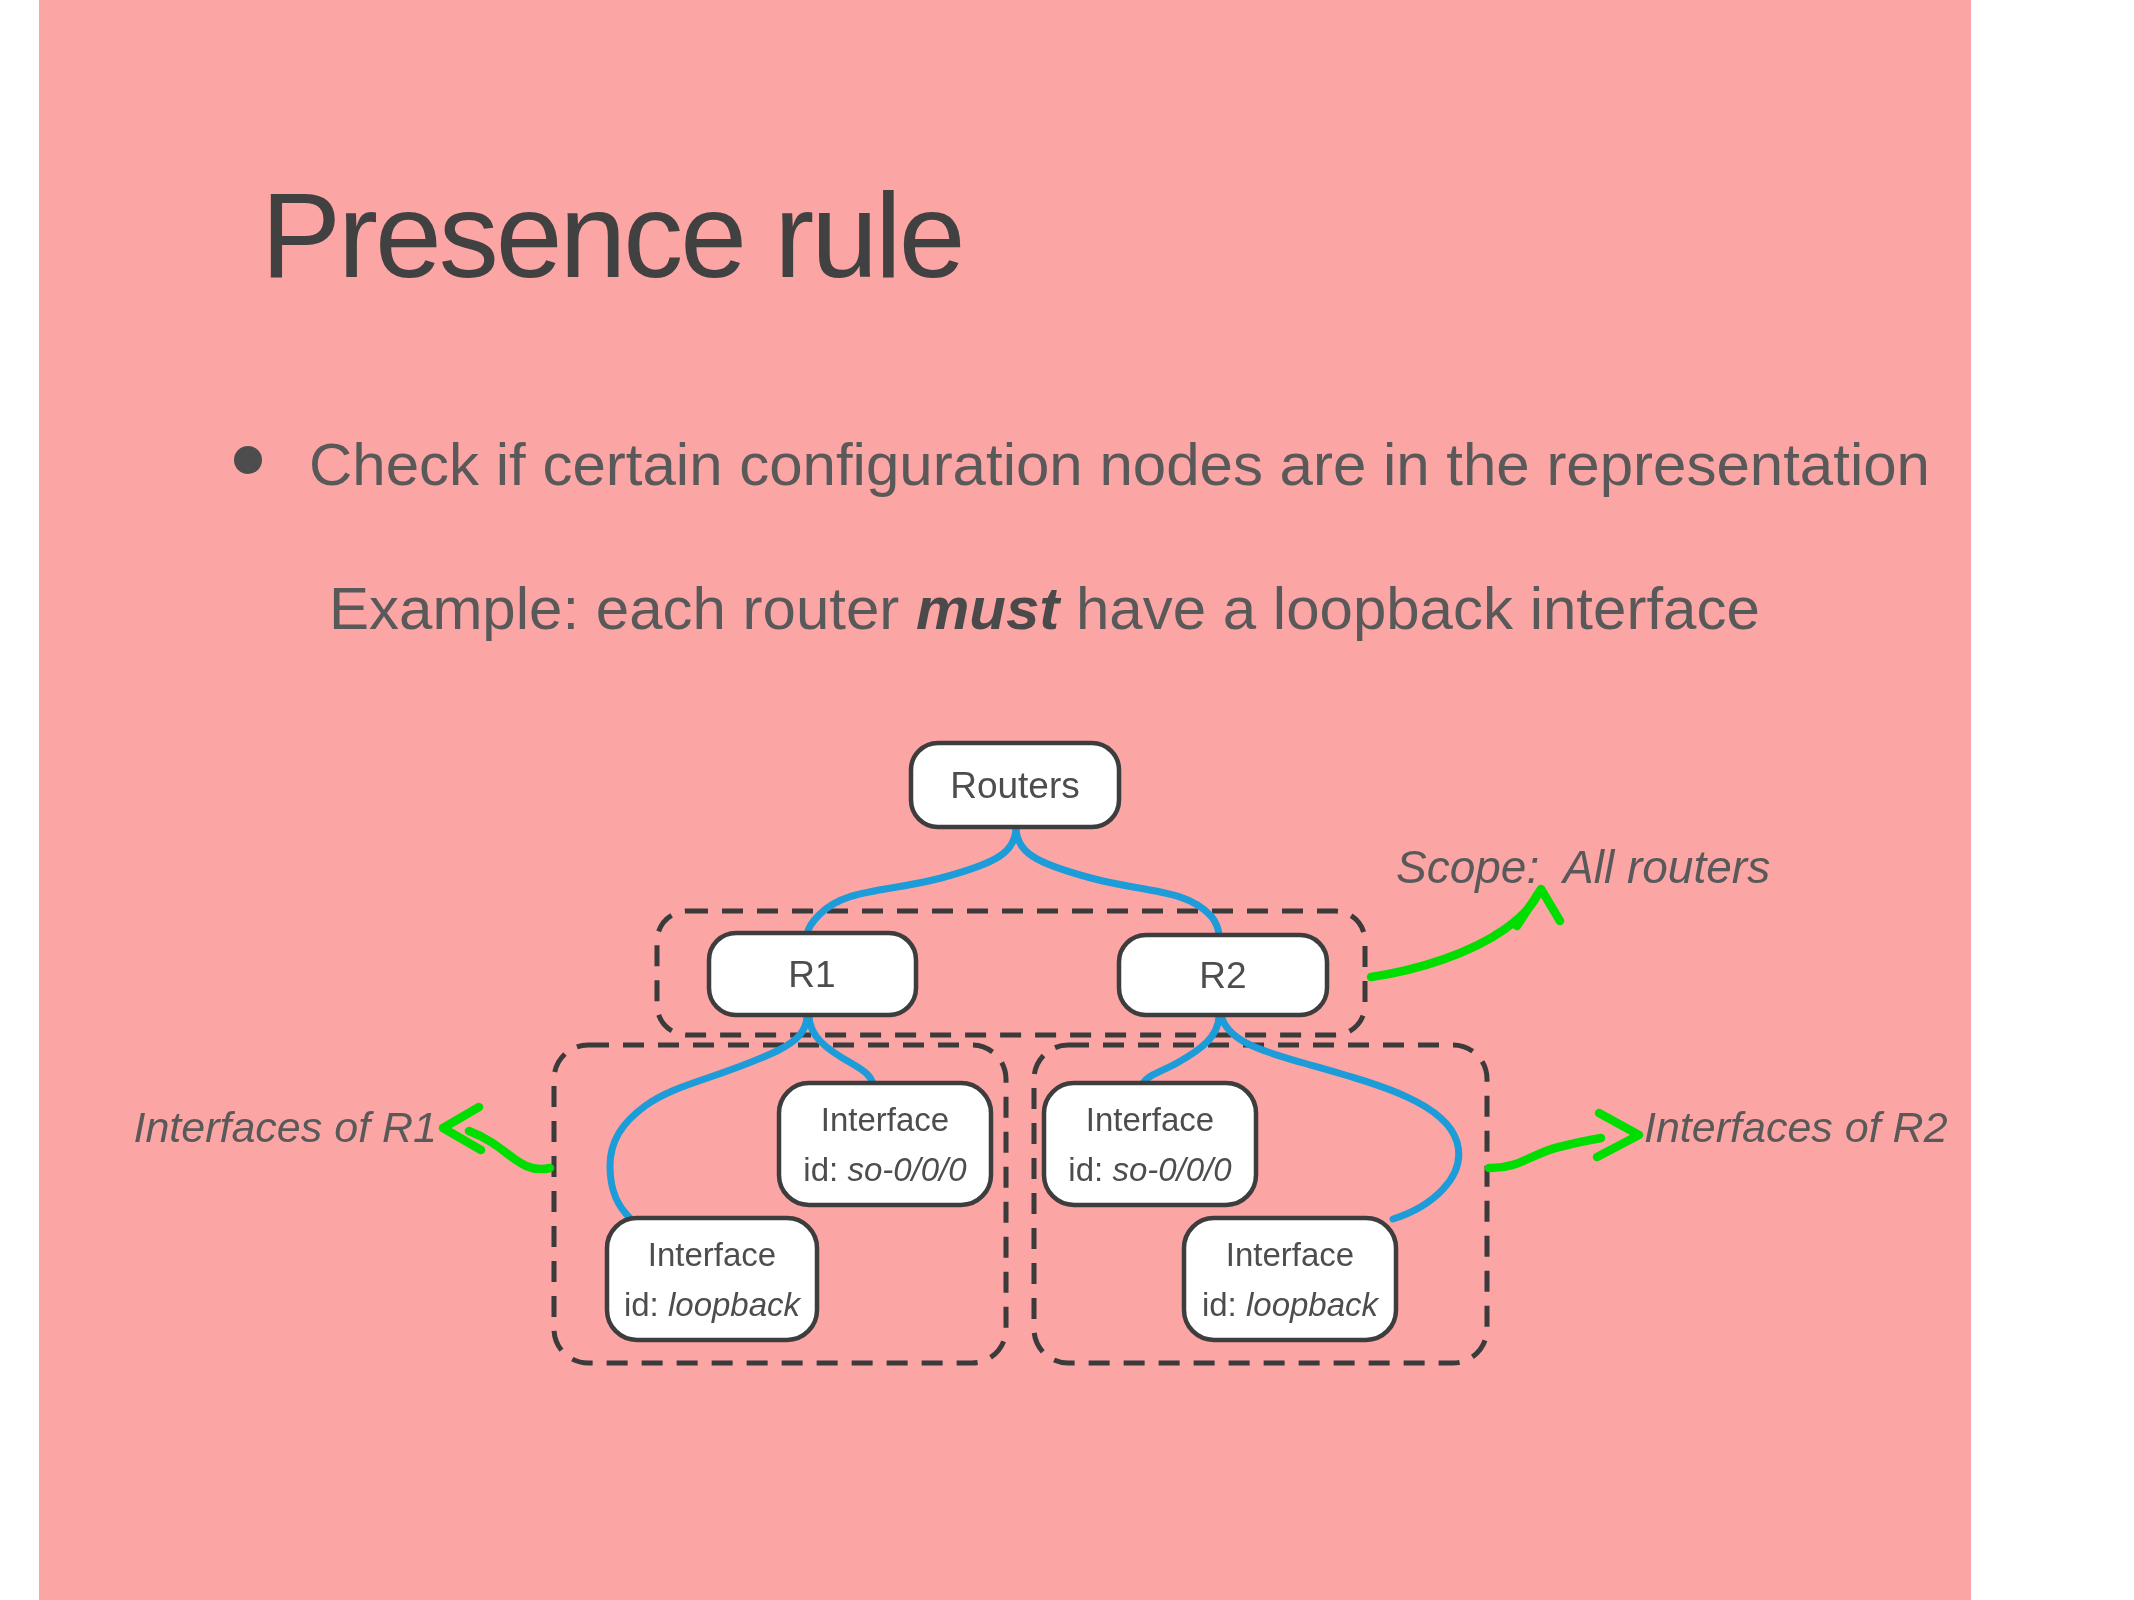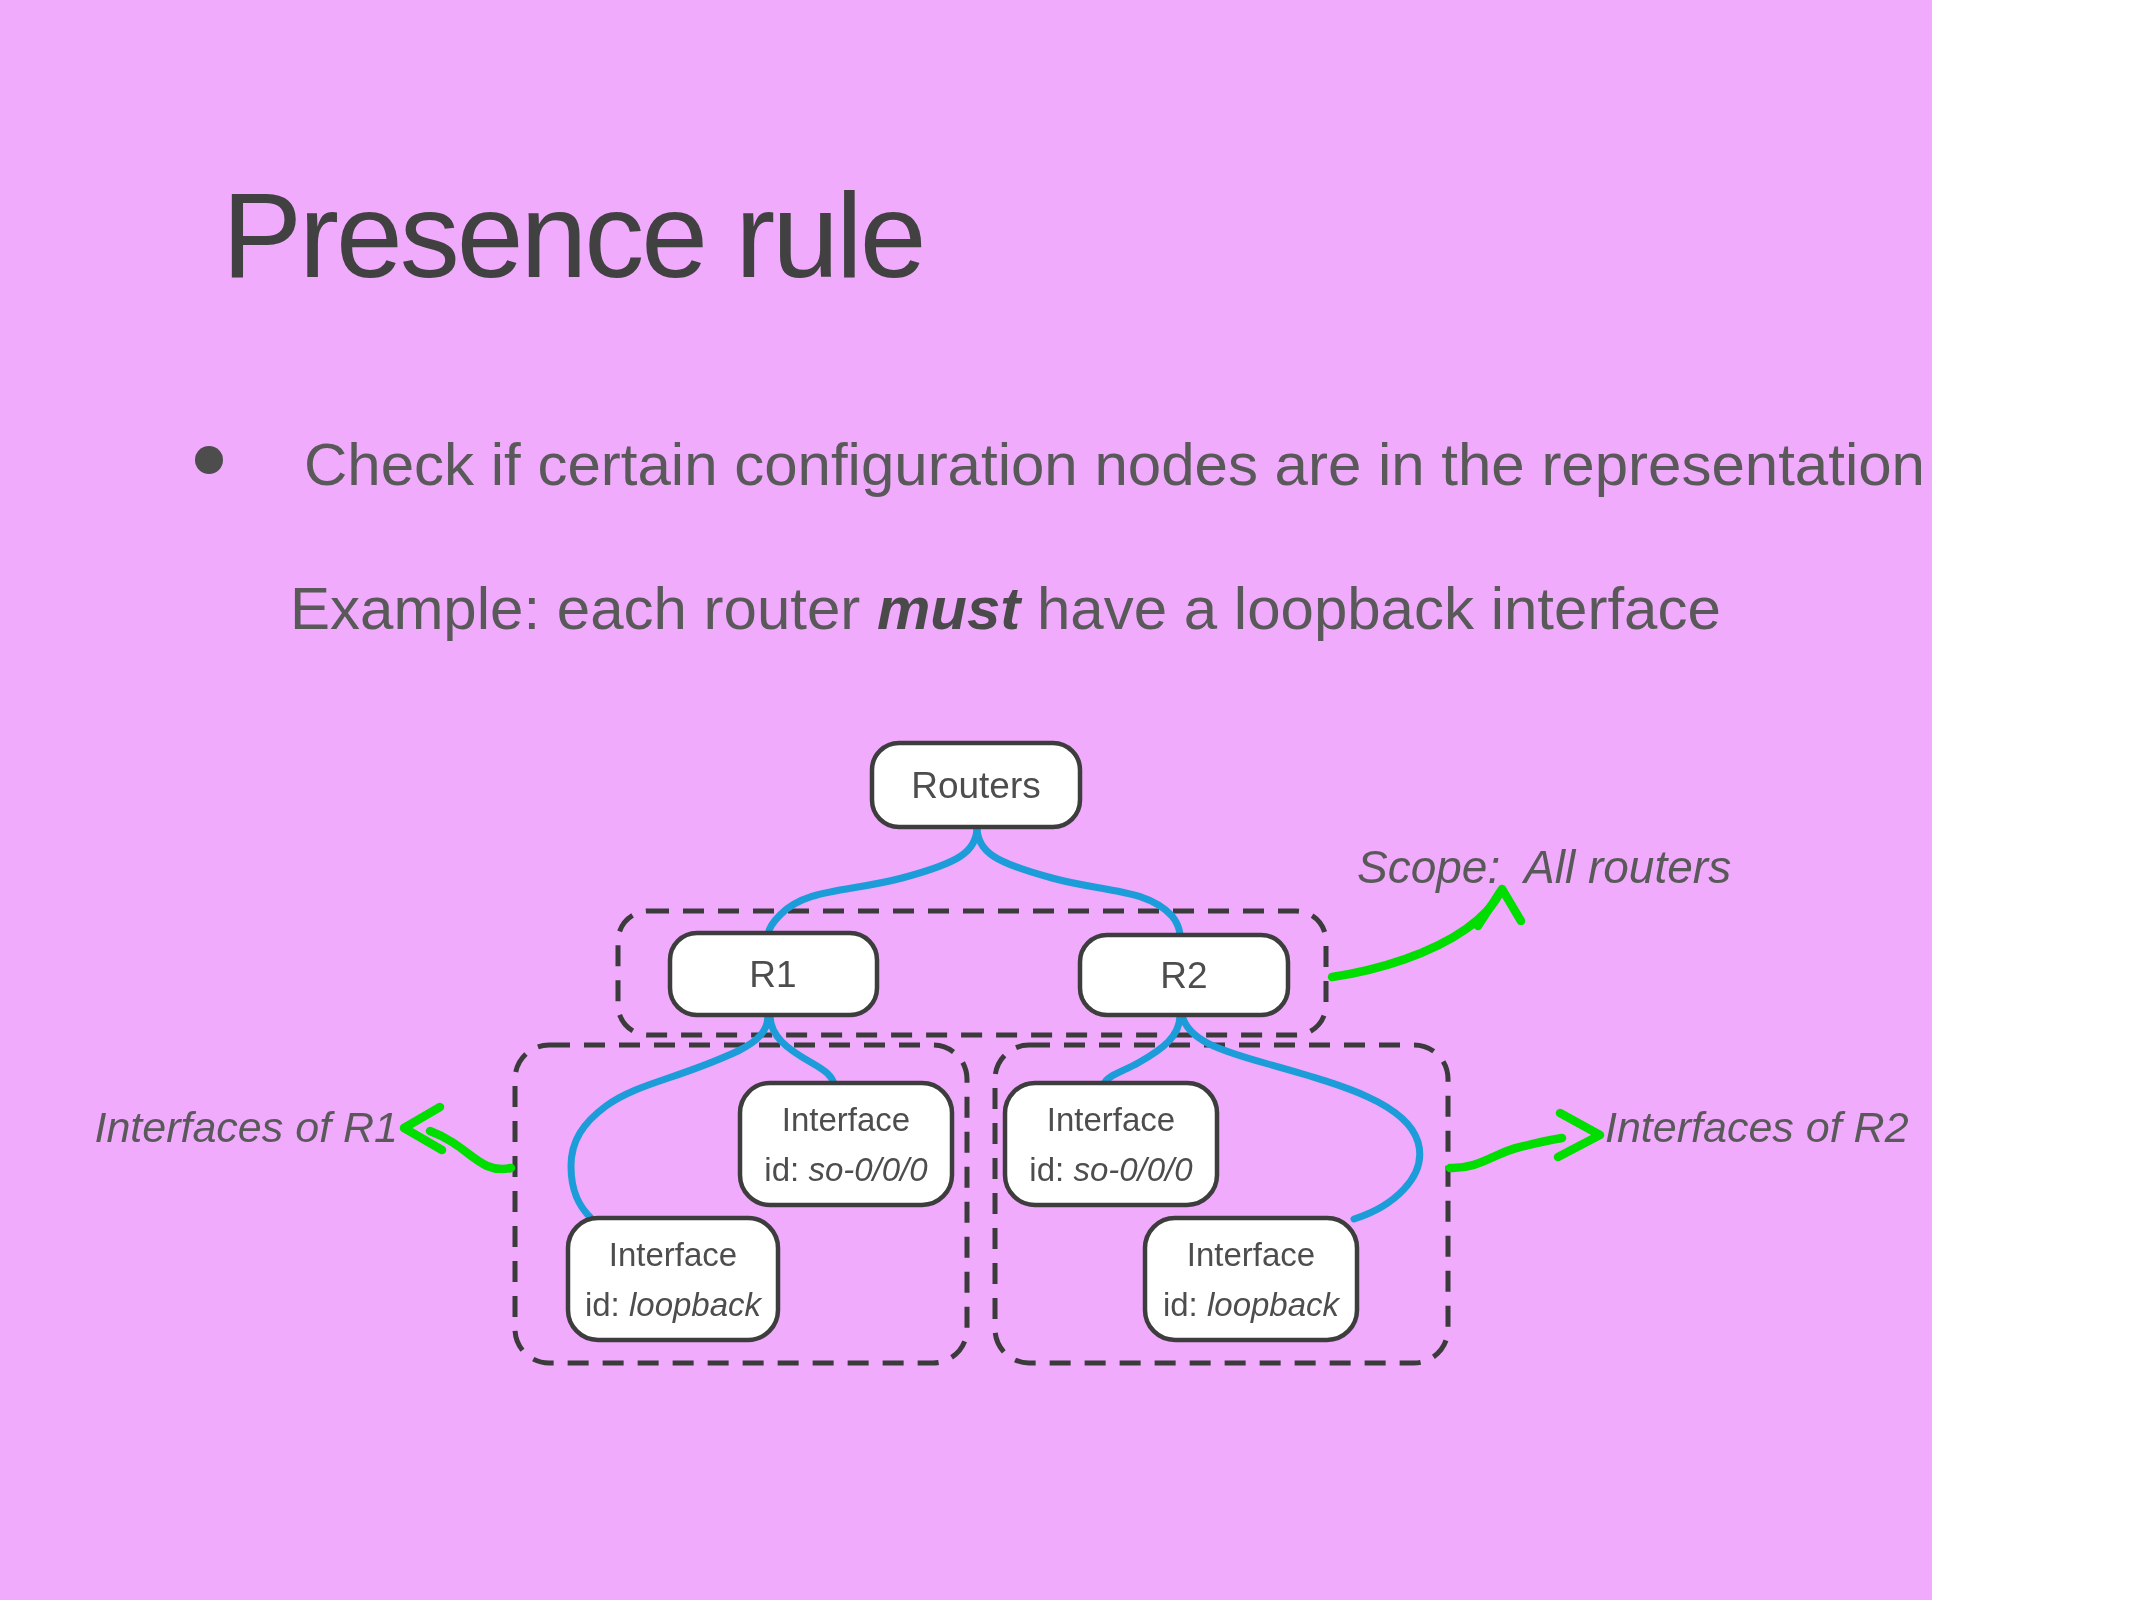--- a/index.html
+++ b/index.html
@@ -1,34 +1,35 @@
 <!DOCTYPE html>
 <html><head>
 <meta charset="utf-8">
 <style>
   html,body{margin:0;padding:0;background:#ffffff;}
   .slide{
     position:relative;
     width:1932px;height:1600px;
-    background:#f0abfc;
+    background:#fca5a5;
     font-family:"Liberation Sans", sans-serif;
     overflow:hidden;
+    margin-left:39px;
   }
   .title{
     position:absolute;left:222px;top:175px;
     font-size:120px;line-height:1;letter-spacing:-3px;
     color:#414141;font-weight:400;white-space:nowrap;
   }
   .bullet-dot{
     position:absolute;left:195px;top:446px;
     width:28px;height:28px;border-radius:50%;
     background:#4d4d4d;
   }
   .bullet-text{
-    position:absolute;left:304px;top:432px;
+    position:absolute;left:270px;top:432px;
     font-size:60px;line-height:1.1;color:#595959;
     white-space:nowrap;letter-spacing:0px;
   }
   .example-line{
     position:absolute;left:290px;top:576px;
     font-size:60px;line-height:1.1;color:#595959;
     white-space:nowrap;
   }
   .example-line .em{font-weight:700;font-style:italic;color:#4a4a4a;}
   svg.diagram{position:absolute;left:0;top:0;}

